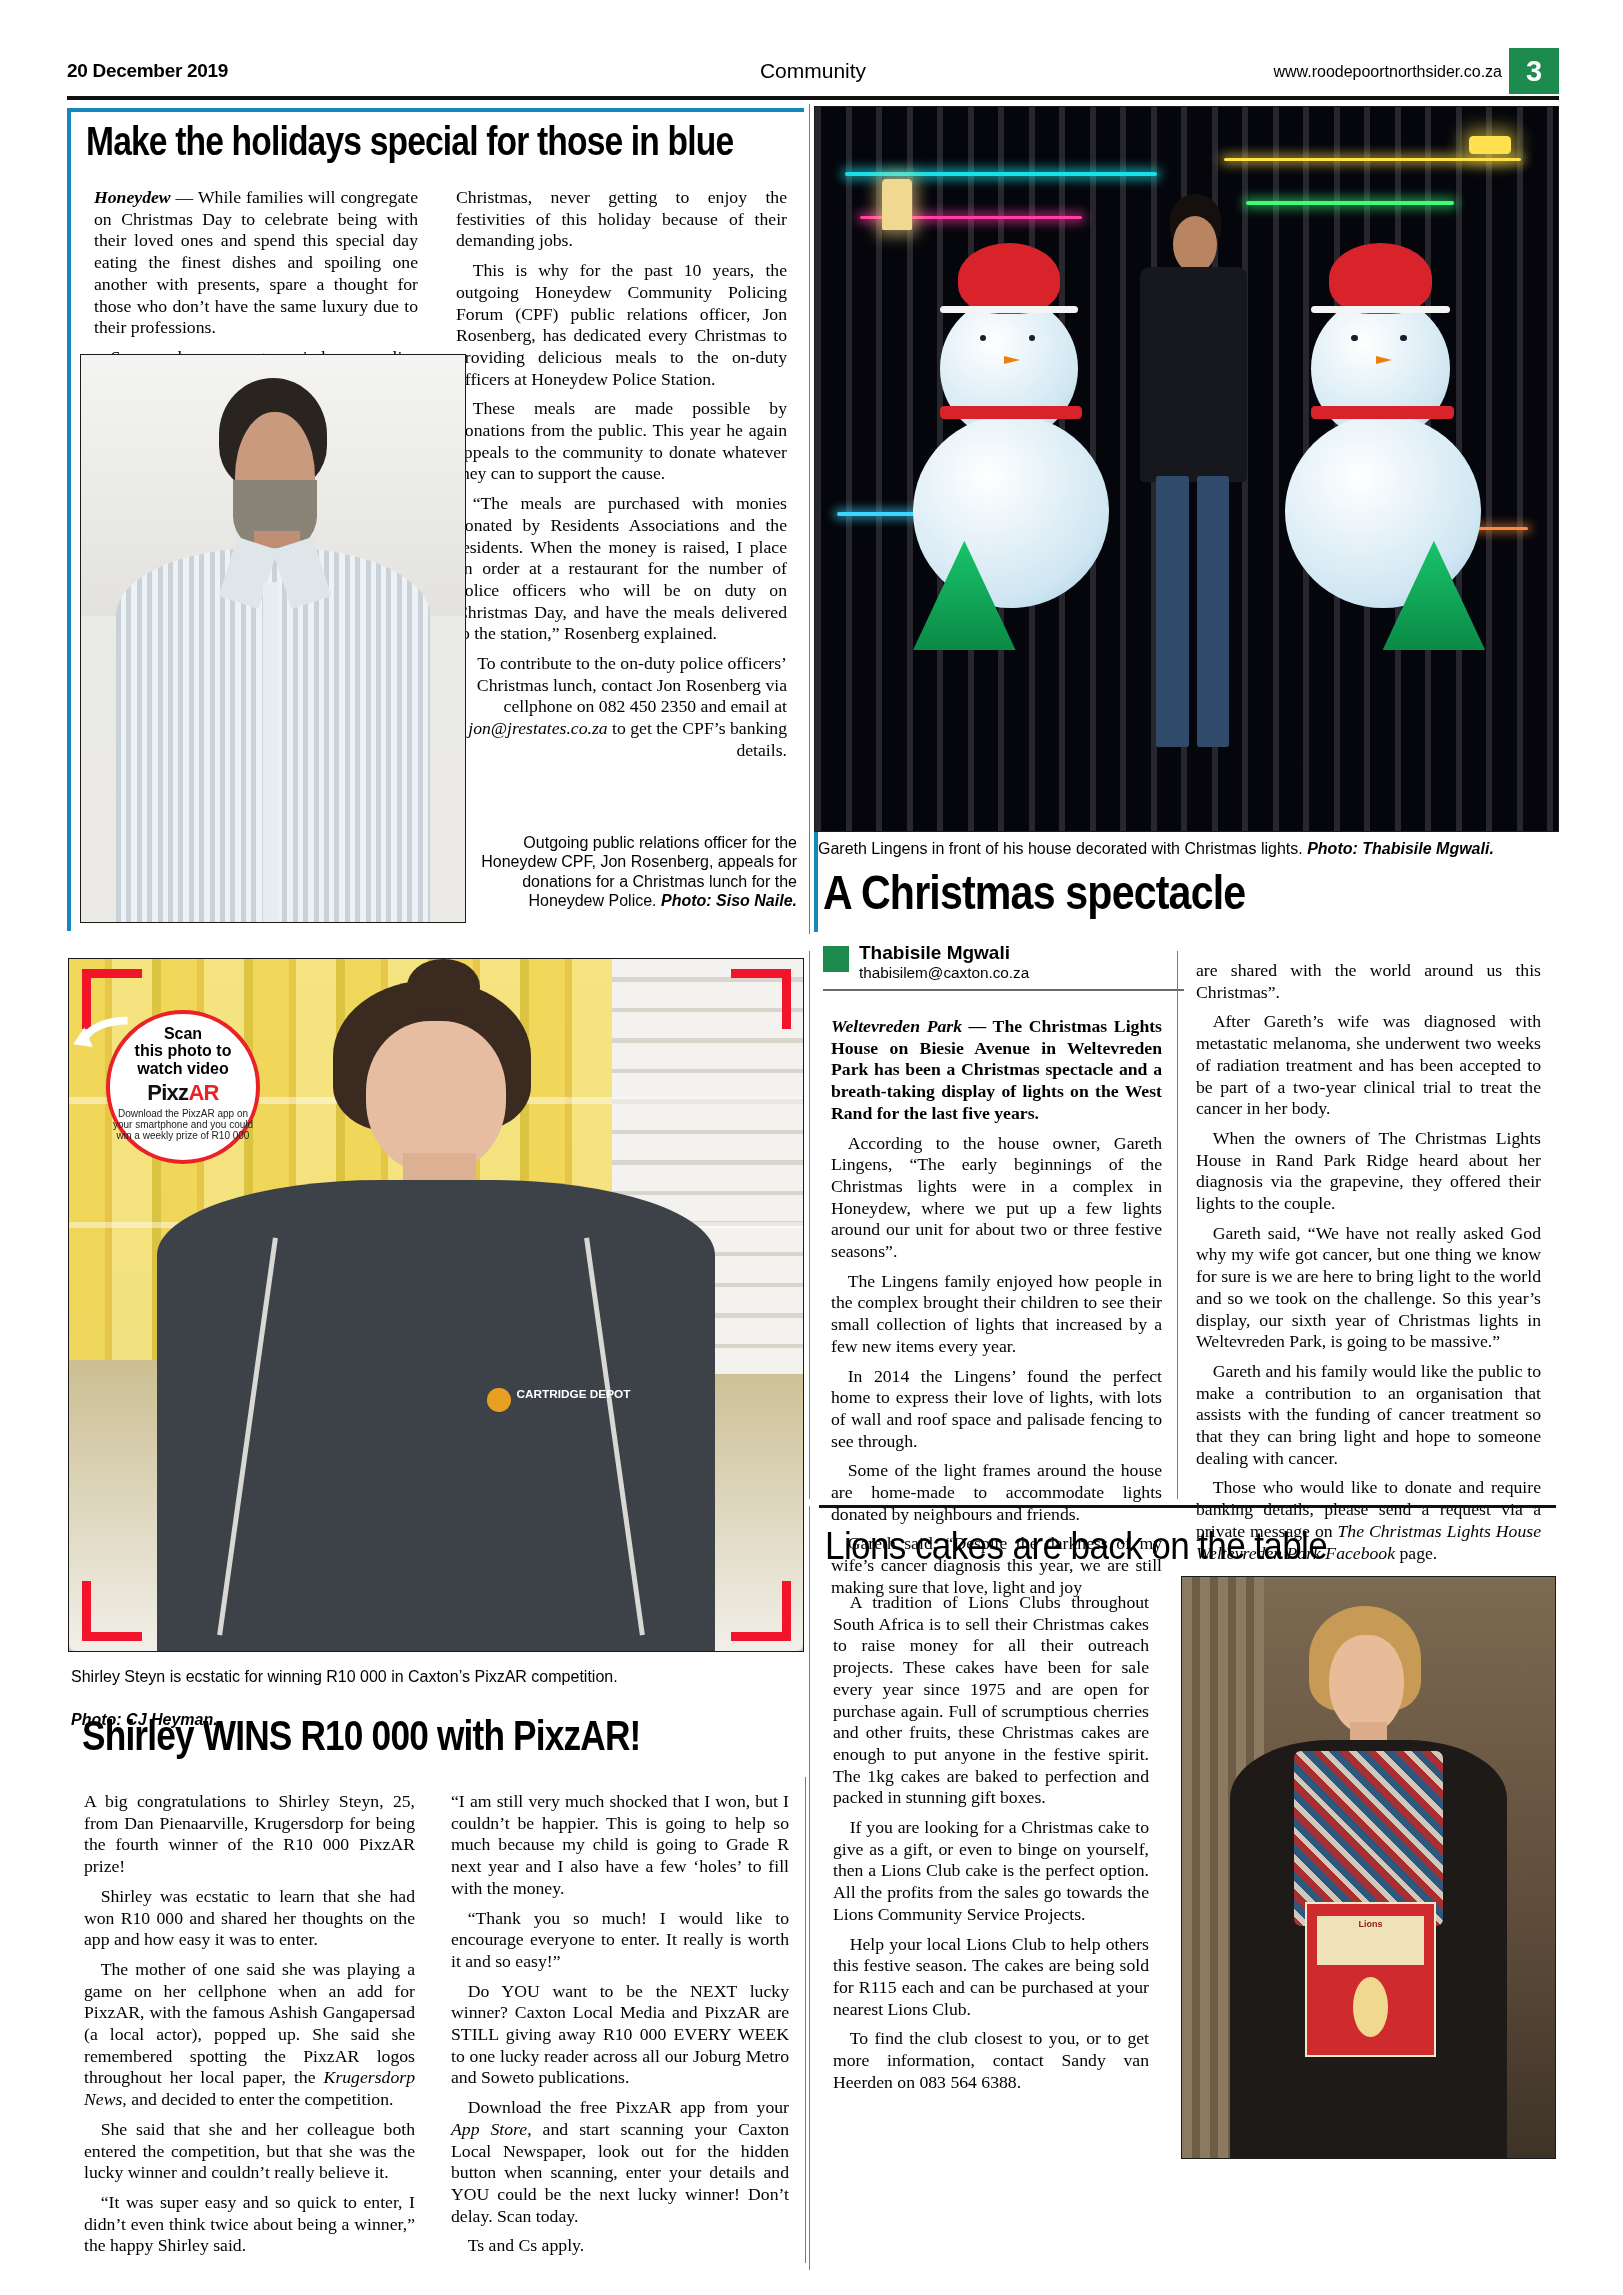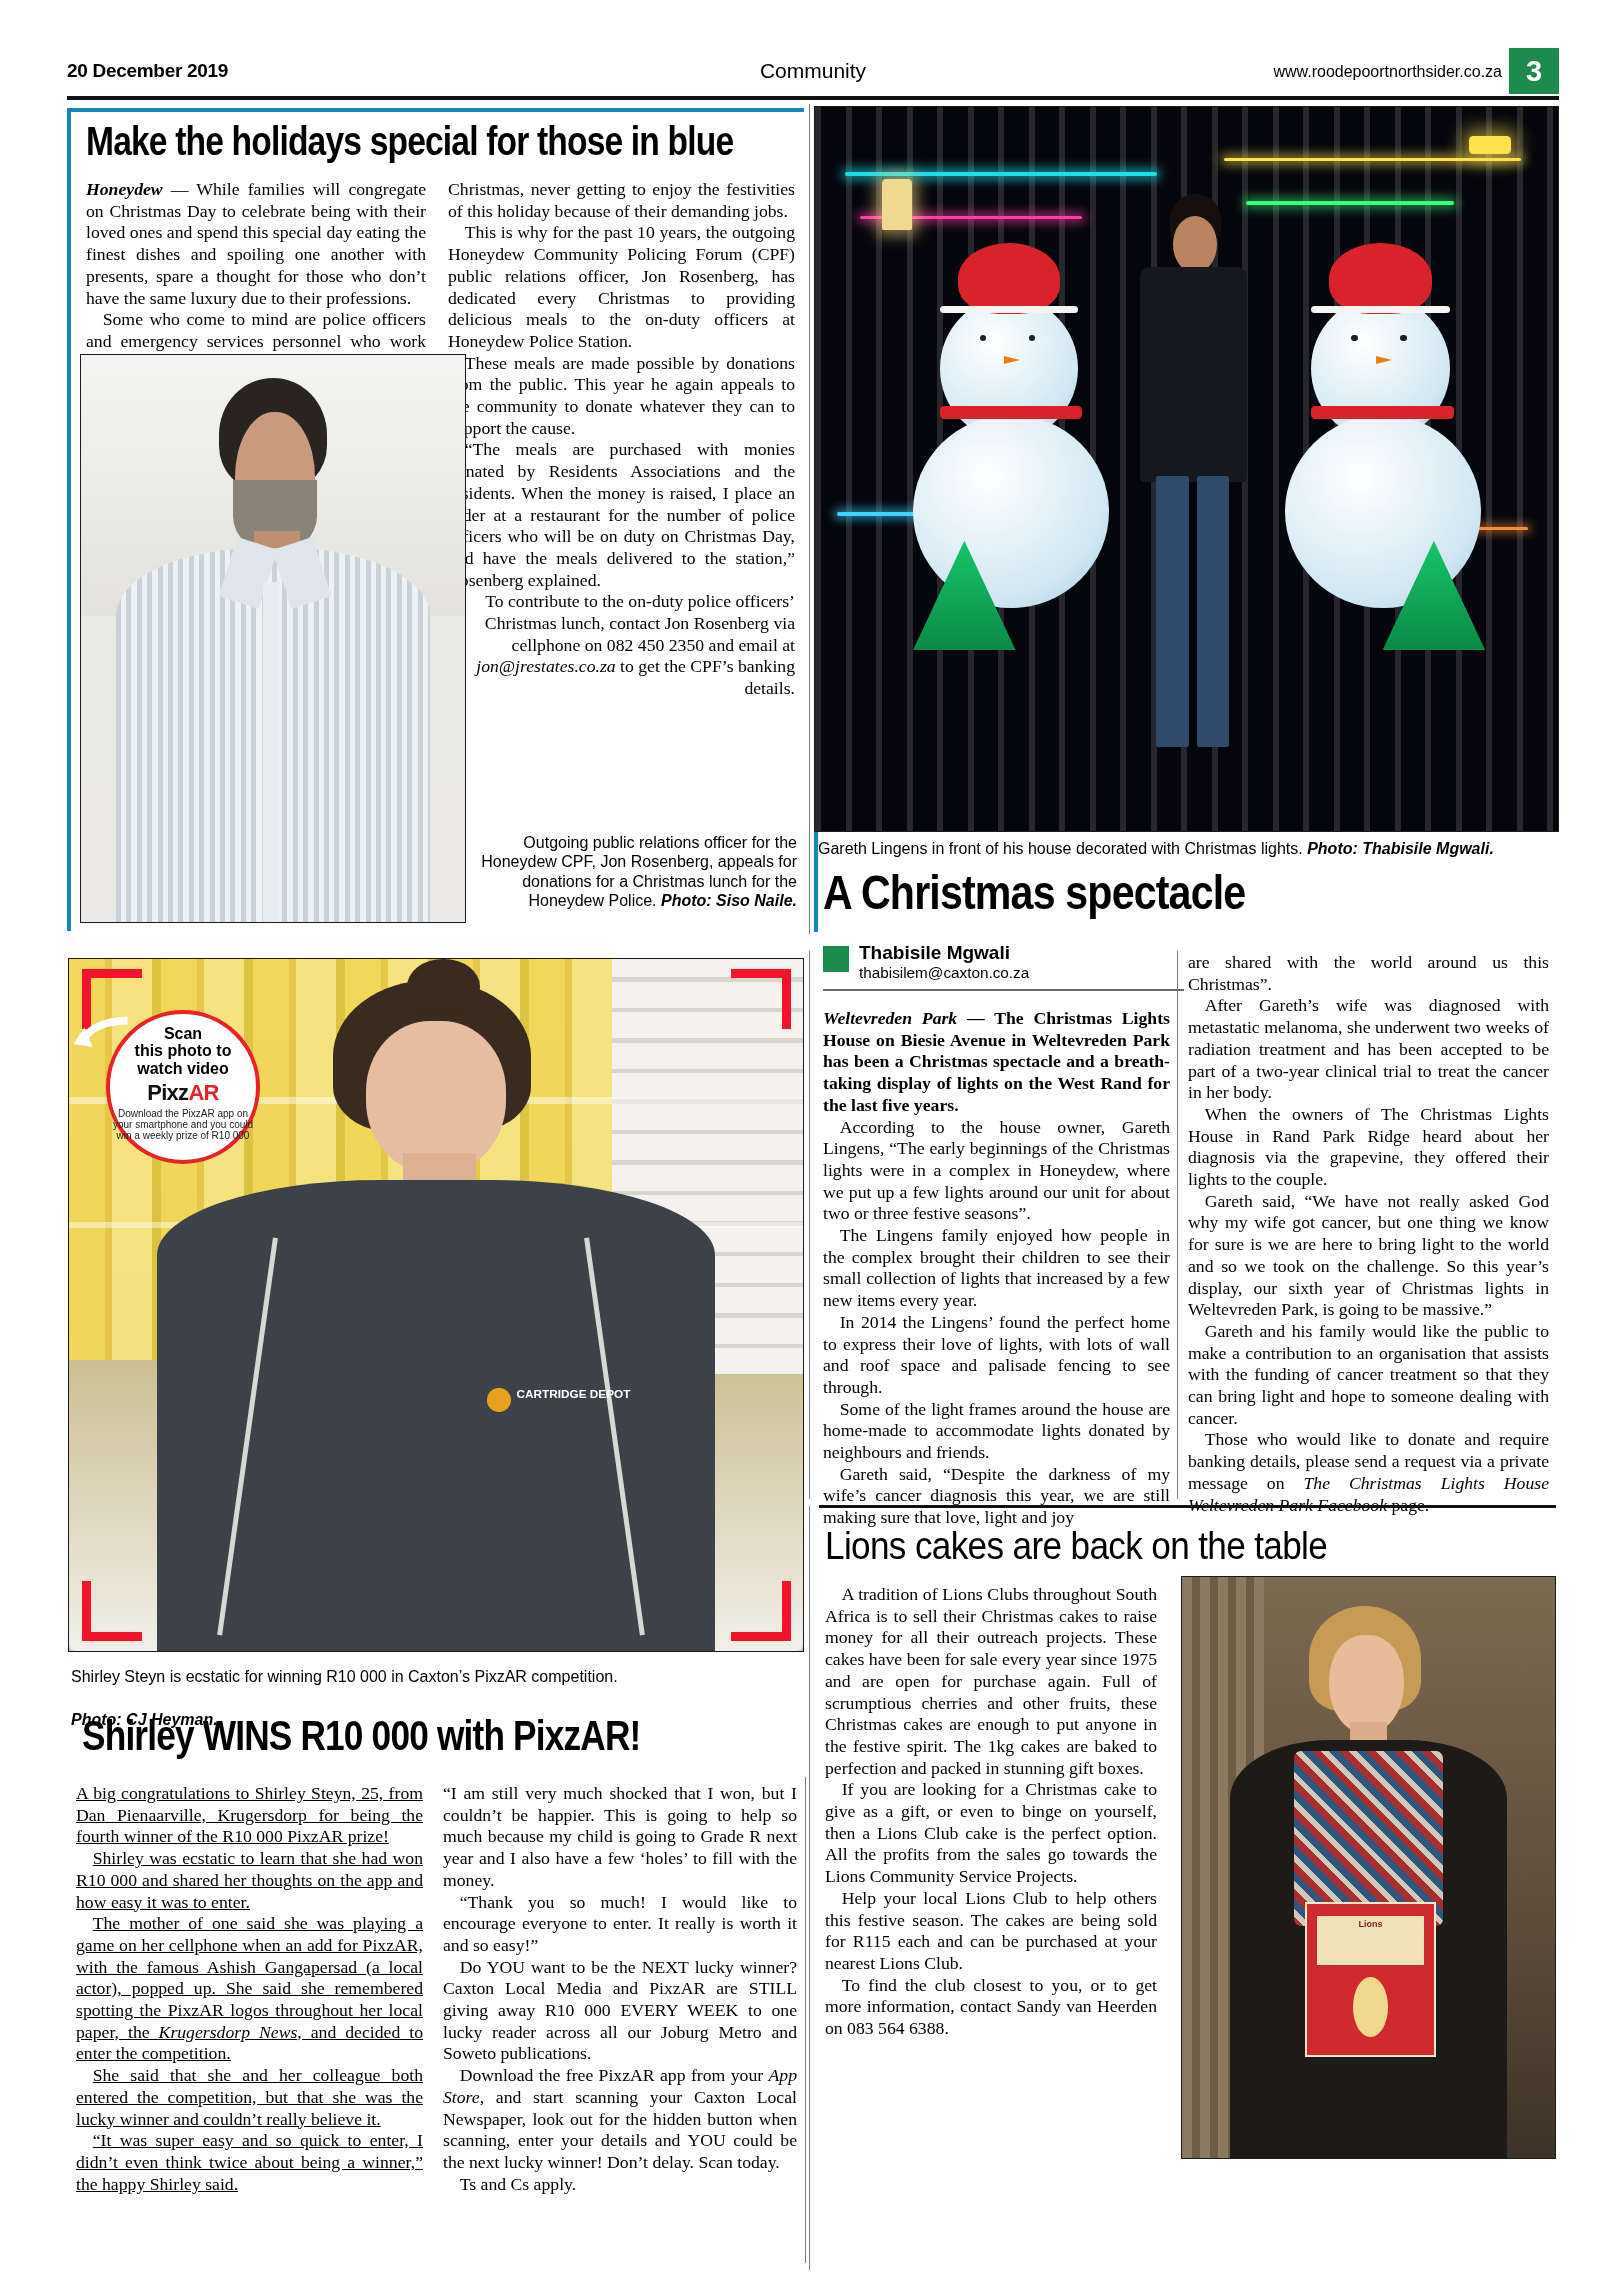--- a/index.html
+++ b/index.html
@@ -16,21 +16,21 @@
   .mh-rule{position:absolute;left:67px;top:96px;width:1492px;height:3.5px;background:#111;}
 
   .col-sep{position:absolute;width:1.4px;background:#7d7d7d;}
 
   .hl-condensed{font-family:"Liberation Sans",sans-serif;font-weight:bold;letter-spacing:-1px;
      transform:scaleX(0.84);transform-origin:left center;white-space:nowrap;}
   .hl-light{font-family:"Liberation Sans",sans-serif;font-weight:400;letter-spacing:-0.7px;
      transform:scaleX(0.9);transform-origin:left center;white-space:nowrap;}
 
   .body-col{font-family:"Liberation Serif",serif;font-size:17.7px;line-height:21.7px;text-align:justify;}
-  .body-col p{margin:0;text-indent:16.7px;}
+  .body-col p{margin:8px;text-indent:16.7px;}
   .body-col p.first{text-indent:0;}
   .body-col b.lead{font-weight:bold;}
   .body-col i{font-style:italic;}
 
   .caption{font-family:"Liberation Sans",sans-serif;font-size:16px;line-height:19.4px;}
   .caption .credit{font-weight:bold;font-style:italic;margin-top:24px;}
 
   
   .a1-frame{position:absolute;left:67px;top:108px;width:737px;height:823px;border-left:4.9px solid #1686bd;border-top:4.9px solid #1686bd;box-sizing:border-box;}
   .a1-head{position:absolute;left:86px;top:119px;width:764px;font-size:40px;}
@@ -50,21 +50,21 @@
   .byline-mail{position:absolute;left:36px;top:21px;font-family:"Liberation Sans",sans-serif;font-size:15.3px;}
   .byline-rule{position:absolute;left:0;top:46px;width:361px;height:2.1px;background:#6a6a6a;}
 
   .a2-c1{position:absolute;left:823px;top:1008px;width:347px;}
   .a2-c2{position:absolute;left:1188px;top:952px;width:361px;}
 
   
   .a3-photo{position:absolute;left:68px;top:958px;width:736px;height:694px;overflow:hidden;background:#cfc9bd;}
   .a3-cap{position:absolute;left:71px;top:1667px;width:729px;}
   .a3-head{position:absolute;left:82px;top:1712px;width:833px;font-size:42px;}
-  .a3-c1{position:absolute;left:76px;top:1783px;width:347px;text-decoration:underline;}
+  .a3-c1{position:absolute;left:76px;top:1783px;width:347px;}
   .a3-c2{position:absolute;left:443px;top:1783px;width:354px;}
 
   
   .a4-rule{position:absolute;left:819px;top:1505px;width:737px;height:2.8px;background:#111;}
   .a4-head{position:absolute;left:825px;top:1524px;width:833px;font-size:39px;}
   .a4-c1{position:absolute;left:825px;top:1584px;width:332px;}
   .a4-photo{position:absolute;left:1181px;top:1576px;width:375px;height:583px;overflow:hidden;background:#8d7c68;}
   .a4-cap{position:absolute;left:1181px;top:2168px;width:375px;}
 
   

